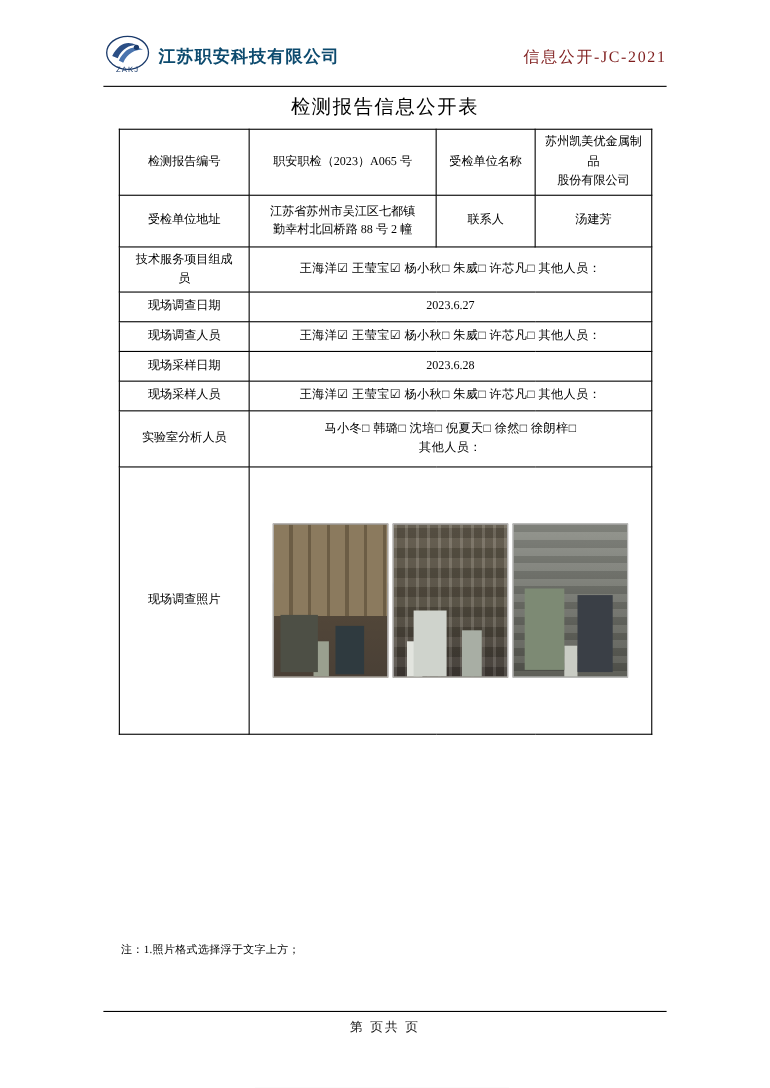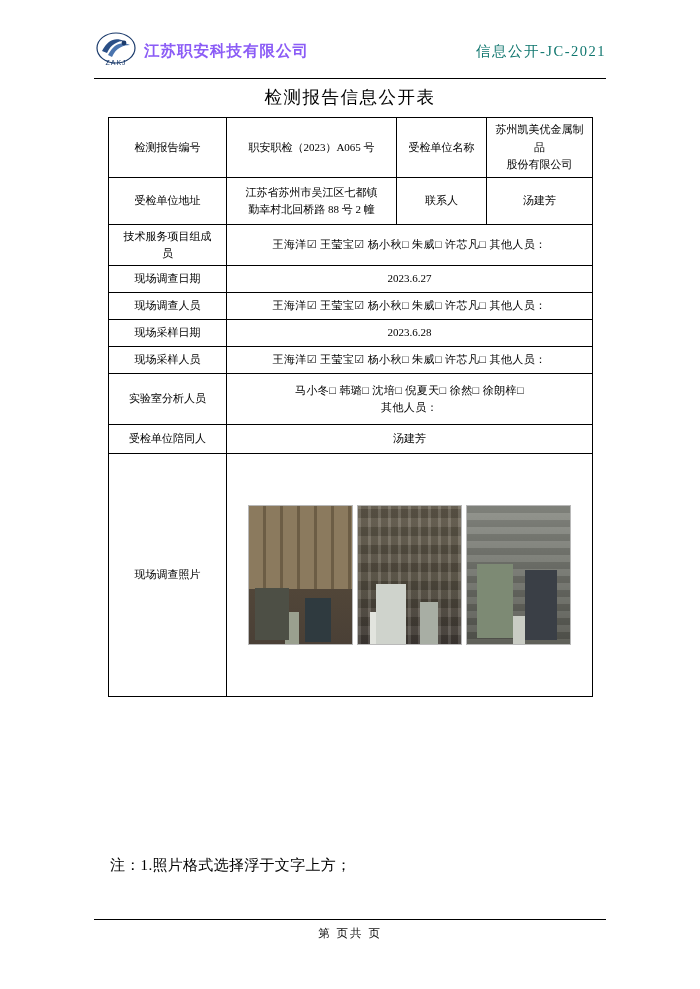--- a/index.html
+++ b/index.html
@@ -42,27 +42,27 @@
     width: 44px;
     height: 40px;
     position: relative;
     flex: none;
   }
   .logo svg { display:block; }
   .brand-name {
     font-size: 15.5px;
     font-weight: bold;
     letter-spacing: 1px;
-    color: #8b5cf6;
+    color: #0c4a6e;
     font-family: Liberation Mono, monospace;
   }
   .doc-code {
     font-size: 14.5px;
     letter-spacing: 1.5px;
-    color: #0f766e;
+    color: #7f1d1d;
     font-weight: 500;
   }
   
   .doc-title {
     position: absolute;
     top: 85px;
     left: 0;
     width: 100%;
     text-align: center;
     font-size: 17.5px;
@@ -210,21 +210,21 @@
     content:"";
     position:absolute; left:6px; bottom:4px; width:30px; height:40px;
     background:#8a5f3a;
     box-shadow: 46px 6px 0 -6px #9aa08f, 70px 0 0 -8px #5d6258;
   }
   
   .note {
     position: absolute;
     top: 856px;
     left: 110px;
-    font-size: 15px;
+    font-size: 10px;
     color: #000;
     letter-spacing: 0.3px;
   }
   
   .doc-footer {
     position: absolute;
     bottom: 48px;
     left: 94px;
     right: 94px;
     border-top: 1.1px solid #000;
@@ -299,24 +299,20 @@
         <td class="checkline" colspan="3">王海洋☑  王莹宝☑  杨小秋□  朱威□  许芯凡□  其他人员：</td>
       </tr>
       <tr>
         <td class="lbl" style="height:44px">实验室分析人员</td>
         <td class="checkline" colspan="3">
           <div>马小冬□  韩璐□  沈培□  倪夏天□  徐然□  徐朗梓□</div>
           <div>其他人员：</div>
         </td>
       </tr>
       <tr>
-        <td class="lbl" style="height:22px">受检单位陪同人</td>
-        <td colspan="3">汤建芳</td>
-      </tr>
-      <tr>
         <td class="lbl">现场调查照片</td>
         <td class="photo-cell" colspan="3">
           <div class="photo-strip">
             <div class="photo ph1"></div>
             <div class="photo ph2"></div>
             <div class="photo ph3"></div>
           </div>
         </td>
       </tr>
     </tbody>

